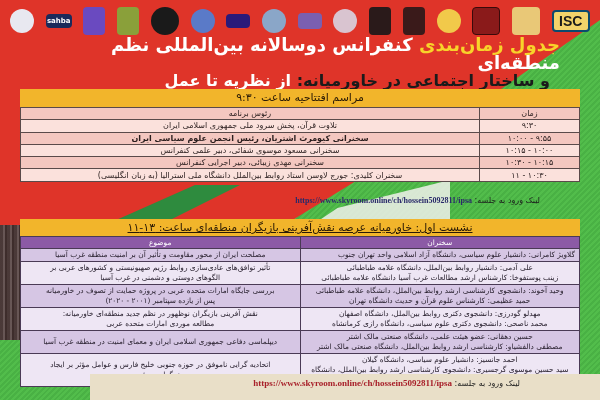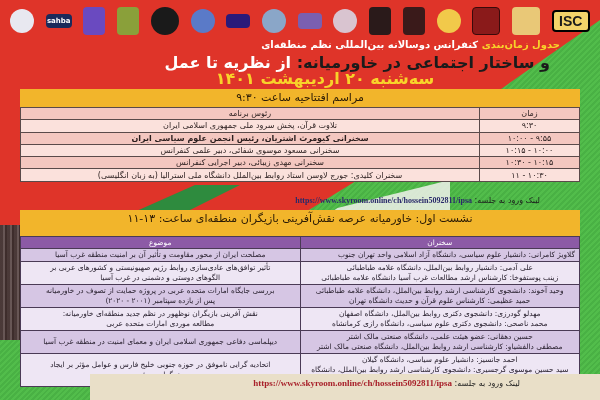--- a/index.html
+++ b/index.html
@@ -41,36 +41,36 @@
     position: absolute; top: 3px; left: 10px; right: 10px; height: 36px;
     display: flex; flex-direction: row-reverse; align-items: center; justify-content: space-between;
   }
   .logo {
     height: 28px; min-width: 22px; border-radius: 4px;
     display: flex; align-items: center; justify-content: center;
     font-size: 7px; color: #fff;
   }
   .logo.circle { border-radius: 50%; width: 24px; height: 24px; }
   .logo.isc {
-    background: #f3d36a; border: 2px solid #000000; width: 38px; height: 22px;
+    background: #f3d36a; border: 2px solid #0c4a6e; width: 38px; height: 22px;
     font-family: "Liberation Sans", sans-serif; font-weight: bold; font-size: 14px; color: #1a1a1a;
   }
   .logo.big {
     width: 40px; height: 40px; border-radius: 50%;
     border: 2px solid #3a1a14; background: #d33a2c;
     font-family: "Liberation Sans", sans-serif; font-weight: bold; font-size: 13px; color: #2a0f0a;
   }
 
   
   .title {
     position: absolute; top: 36px; left: 90px; width: 470px;
     direction: rtl; text-align: right;
     font-weight: bold; line-height: 18px;
   }
-  .title .l1 { font-size: 10px; color: #fff; }
+  .title .l1 { font-size: 18px; color: #fff; }
   .title .l1 .hl { color: #f8d32a; }
   .title .l2 { font-size: 16px; color: #1b1b1b; margin-right: 10px; }
   .title .l2 .hl { color: #fff; }
   .title .date { font-size: 16px; color: #f8d32a; text-align: center; width: 100%; line-height: 14px; }
 
   
   .banner {
     position: absolute; left: 20px; width: 560px; height: 18px;
     background: #f2b52b; direction: rtl; text-align: center;
     font-size: 11px; line-height: 18px; color: #2a1a05;
@@ -96,21 +96,21 @@
   }
   .link-row .lbl { color: #1c1c1c; }
   .link-row .url { color: #a8202a; font-family: "Liberation Serif", serif; font-weight: bold; font-size: 9px; }
   .link1 { top: 196px; left: 140px; width: 400px; text-align: right; }
   .link2 { top: 378px; left: 60px; width: 460px; text-align: right; }
   .link2-bg {
     position: absolute; top: 374px; left: 90px; width: 510px; height: 26px;
     background: #e9dfc8;
   }
 
-  .session-banner { top: 210px; height: 27px; line-height: 17px; }
+  .session-banner { top: 219px; height: 27px; line-height: 17px; text-decoration: underline; }
 
   .table2 {
     position: absolute; top: 236px; left: 20px; width: 560px;
     border-collapse: collapse; direction: rtl; font-size: 7.4px; color: #2a2230;
   }
   .table2 th {
     background: #8c5aa6; color: #fff; font-weight: normal; height: 12px; border: 1px solid #4a3a55;
   }
   .table2 td {
     border: 1px solid #4a3a55; padding: 1px 4px; text-align: center; line-height: 10px;

